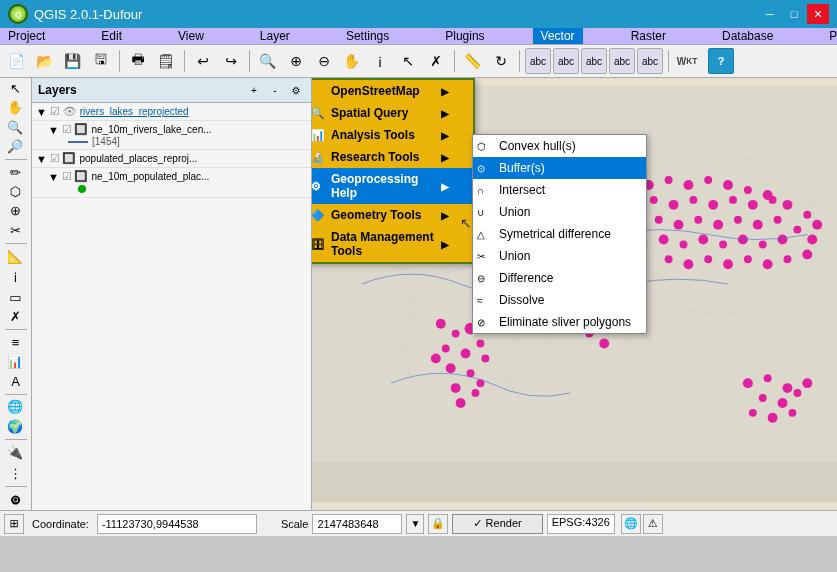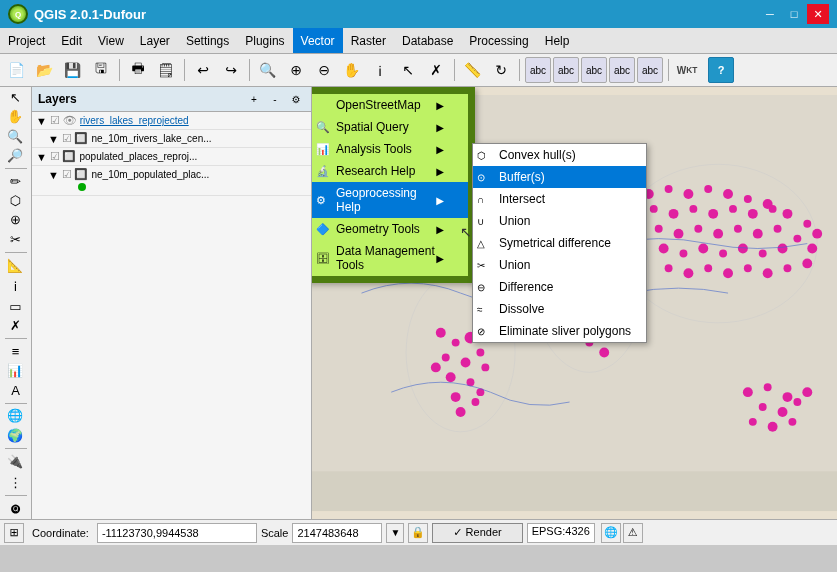--- a/index.html
+++ b/index.html
@@ -9,36 +9,37 @@
     .title-bar {
       background: #2196c8;
       height: 28px;
       display: flex;
       align-items: center;
       justify-content: space-between;
       padding: 0 8px;
       color: white;
     }
     .title-bar-left { display: flex; align-items: center; gap: 6px; }
-    .title-bar-title { font-size: 13px; font-weight: 700; text-align: center; }
+    .title-bar-title { font-size: 13px; font-weight: 400; text-align: center; }
     .title-bar-controls { display: flex; gap: 2px; }
     .title-btn {
       width: 22px; height: 20px; border: none; cursor: pointer;
       display: flex; align-items: center; justify-content: center;
       font-size: 11px; color: white; background: transparent;
     }
     .title-btn.close { background: #e81123; }
 
     
     .menu-bar {
-      background: #e5e5e5;
-      height: 26px;
+      background: #c4b5fd;
+      height: 17px;
       display: flex;
       align-items: center;
       border-bottom: 1px solid #aaa;
+      gap: 40px;
     }
     .menu-item {
       padding: 2px 8px;
       cursor: pointer;
       height: 100%;
       display: flex;
       align-items: center;
       font-size: 12px;
     }
     .menu-item:hover, .menu-item.active { background: #0078d7; color: white; }
@@ -147,21 +148,21 @@
       align-items: center;
       padding: 0 4px;
       gap: 4px;
       font-size: 11px;
     }
     .status-coord-label { padding: 0 4px; }
     .status-coord-input {
       border: 1px solid #aaa; background: white;
       padding: 1px 4px; width: 160px; font-size: 11px; height: 20px;
     }
-    .status-scale-label { margin-left: 0; }
+    .status-scale-label { margin-left: 20px; }
     .status-scale-input {
       border: 1px solid #aaa; background: white;
       padding: 1px 4px; width: 90px; font-size: 11px; height: 20px;
     }
     .status-scale-btn {
       border: 1px solid #aaa; background: #f0f0f0;
       height: 20px; padding: 0 3px; cursor: pointer; font-size: 10px;
     }
     .status-render-btn {
       border: 1px solid #888; background: #e8e8e8;
@@ -185,25 +186,26 @@
       left: 0;
       pointer-events: none;
       z-index: 1000;
     }
 
     
     .vector-menu {
       position: absolute;
       top: 50px;
       left: 280px;
-      background: #bef264;
-      border: 7px solid #4d7c0f;
+      background: #eab308;
+      border: 2px solid #4d7c0f;
       box-shadow: 2px 2px 6px rgba(0,0,0,0.3);
       min-width: 170px;
       pointer-events: auto;
+      font-weight: bold;
     }
     .vm-item {
       padding: 4px 24px 4px 24px;
       cursor: pointer;
       display: flex;
       align-items: center;
       justify-content: space-between;
       font-size: 12px;
       position: relative;
     }
@@ -359,20 +361,26 @@
         <span class="layer-name highlighted">rivers_lakes_reprojected</span>
       </div>
     </div>
 
     <div class="layer-item" style="padding-left:16px;">
       <div class="layer-row">
         <span>▼</span>
         <span style="color:#888;">☑</span>
         <span style="color:#888;">🔲</span>
         <span class="layer-name">ne_10m_rivers_lake_cen...</span>
+      </div>
+      <div class="layer-sub">
+        <div style="display:flex;align-items:center;gap:4px;">
+          <span class="legend-line" style="background:#4466cc;"></span>
+          <span>[1454]</span>
+        </div>
       </div>
     </div>
 
     <div class="layer-item">
       <div class="layer-row">
         <span>▼</span>
         <span style="color:#888;">☑</span>
         <span style="color:#888;">🔲</span>
         <span class="layer-name">populated_places_reproj...</span>
       </div>
@@ -560,21 +568,21 @@
           <span>Spatial Query</span>
           <span class="arrow">▶</span>
         </div>
         <div class="vm-item">
           <span style="position:absolute;left:4px;font-size:11px;">📊</span>
           <span>Analysis Tools</span>
           <span class="arrow">▶</span>
         </div>
         <div class="vm-item">
           <span style="position:absolute;left:4px;font-size:11px;">🔬</span>
-          <span>Research Help</span>
+          <span>Research Tools</span>
           <span class="arrow">▶</span>
         </div>
         <div class="vm-item highlighted">
           <span style="position:absolute;left:4px;font-size:11px;">⚙</span>
           <span>Geoprocessing Help</span>
           <span class="arrow">▶</span>
         </div>
         <div class="vm-item">
           <span style="position:absolute;left:4px;font-size:11px;">🔷</span>
           <span>Geometry Tools</span>

